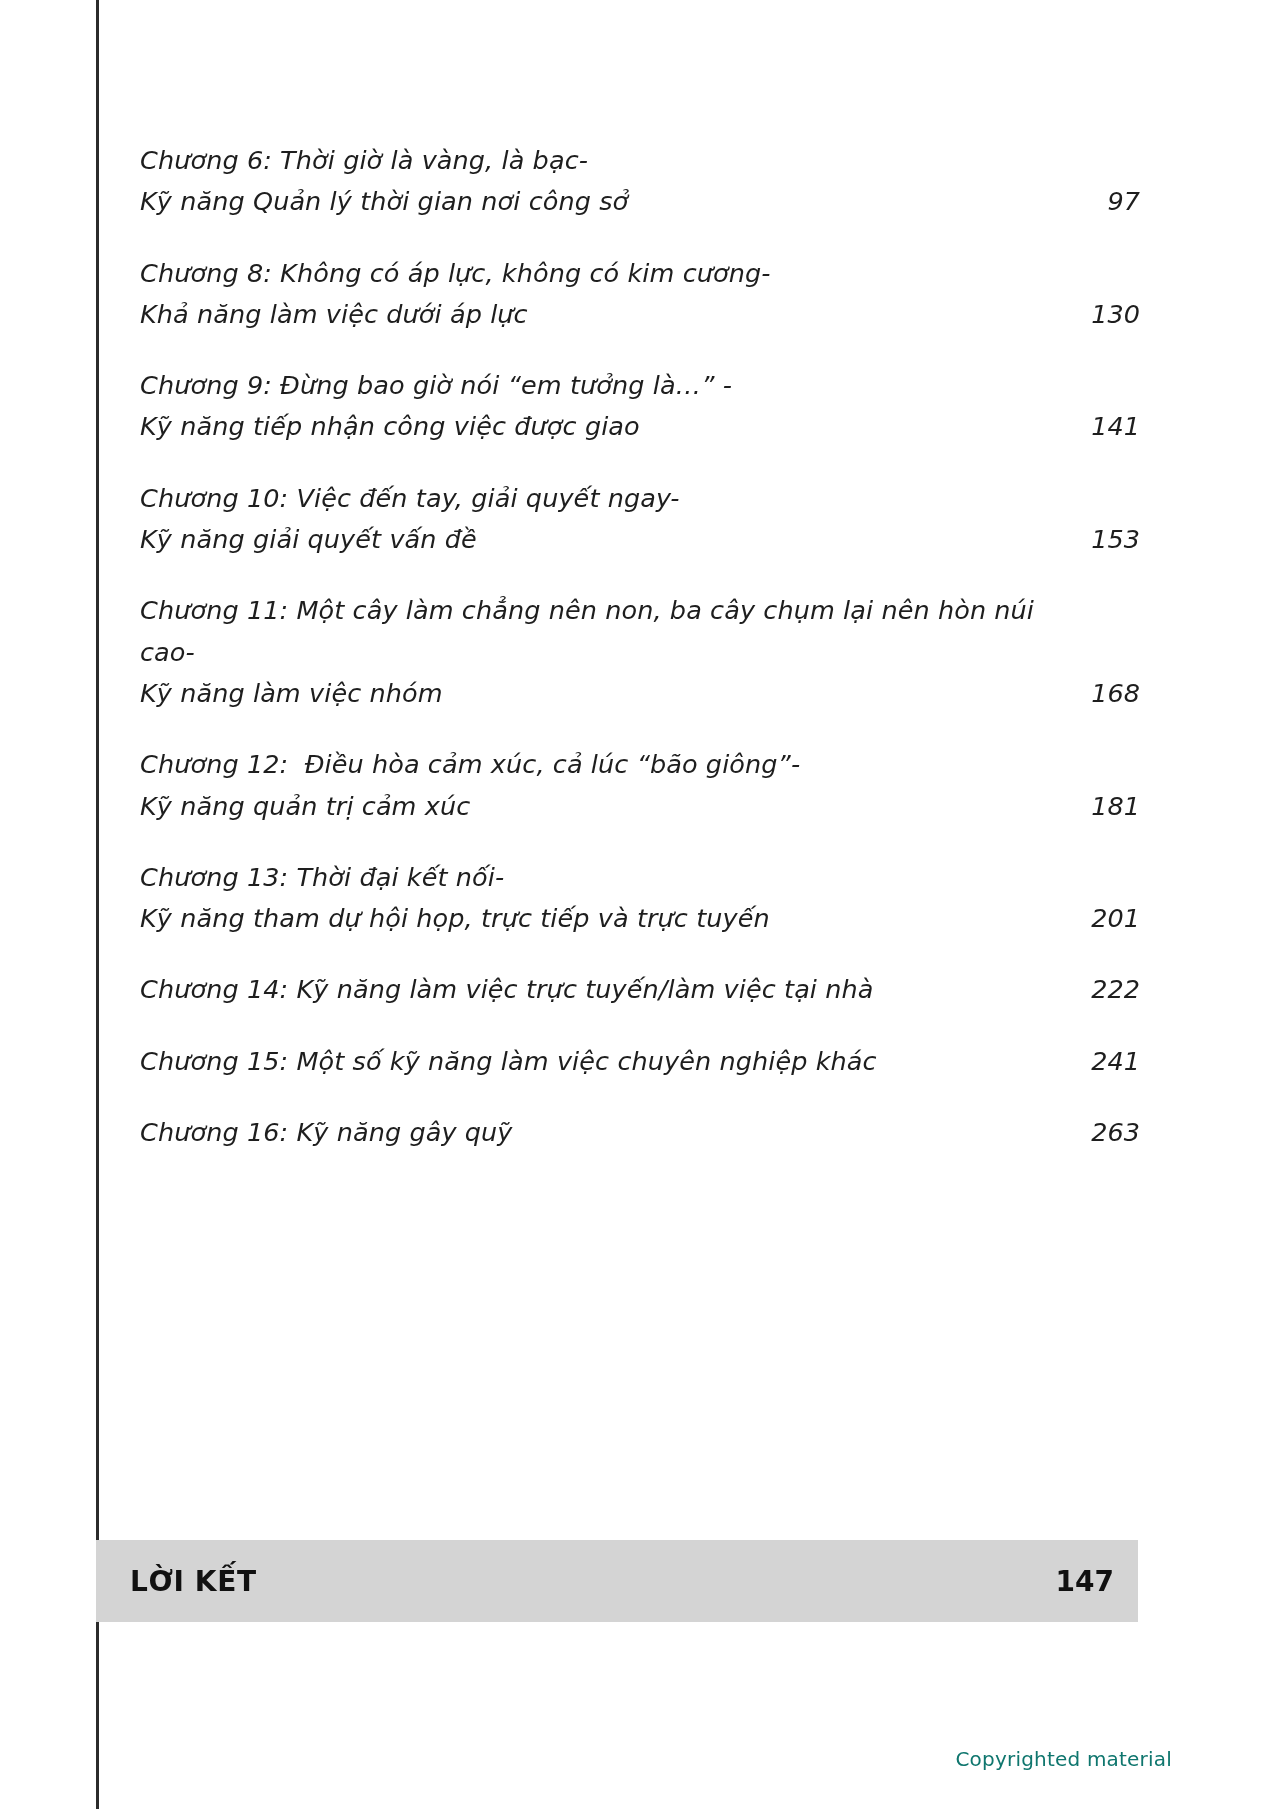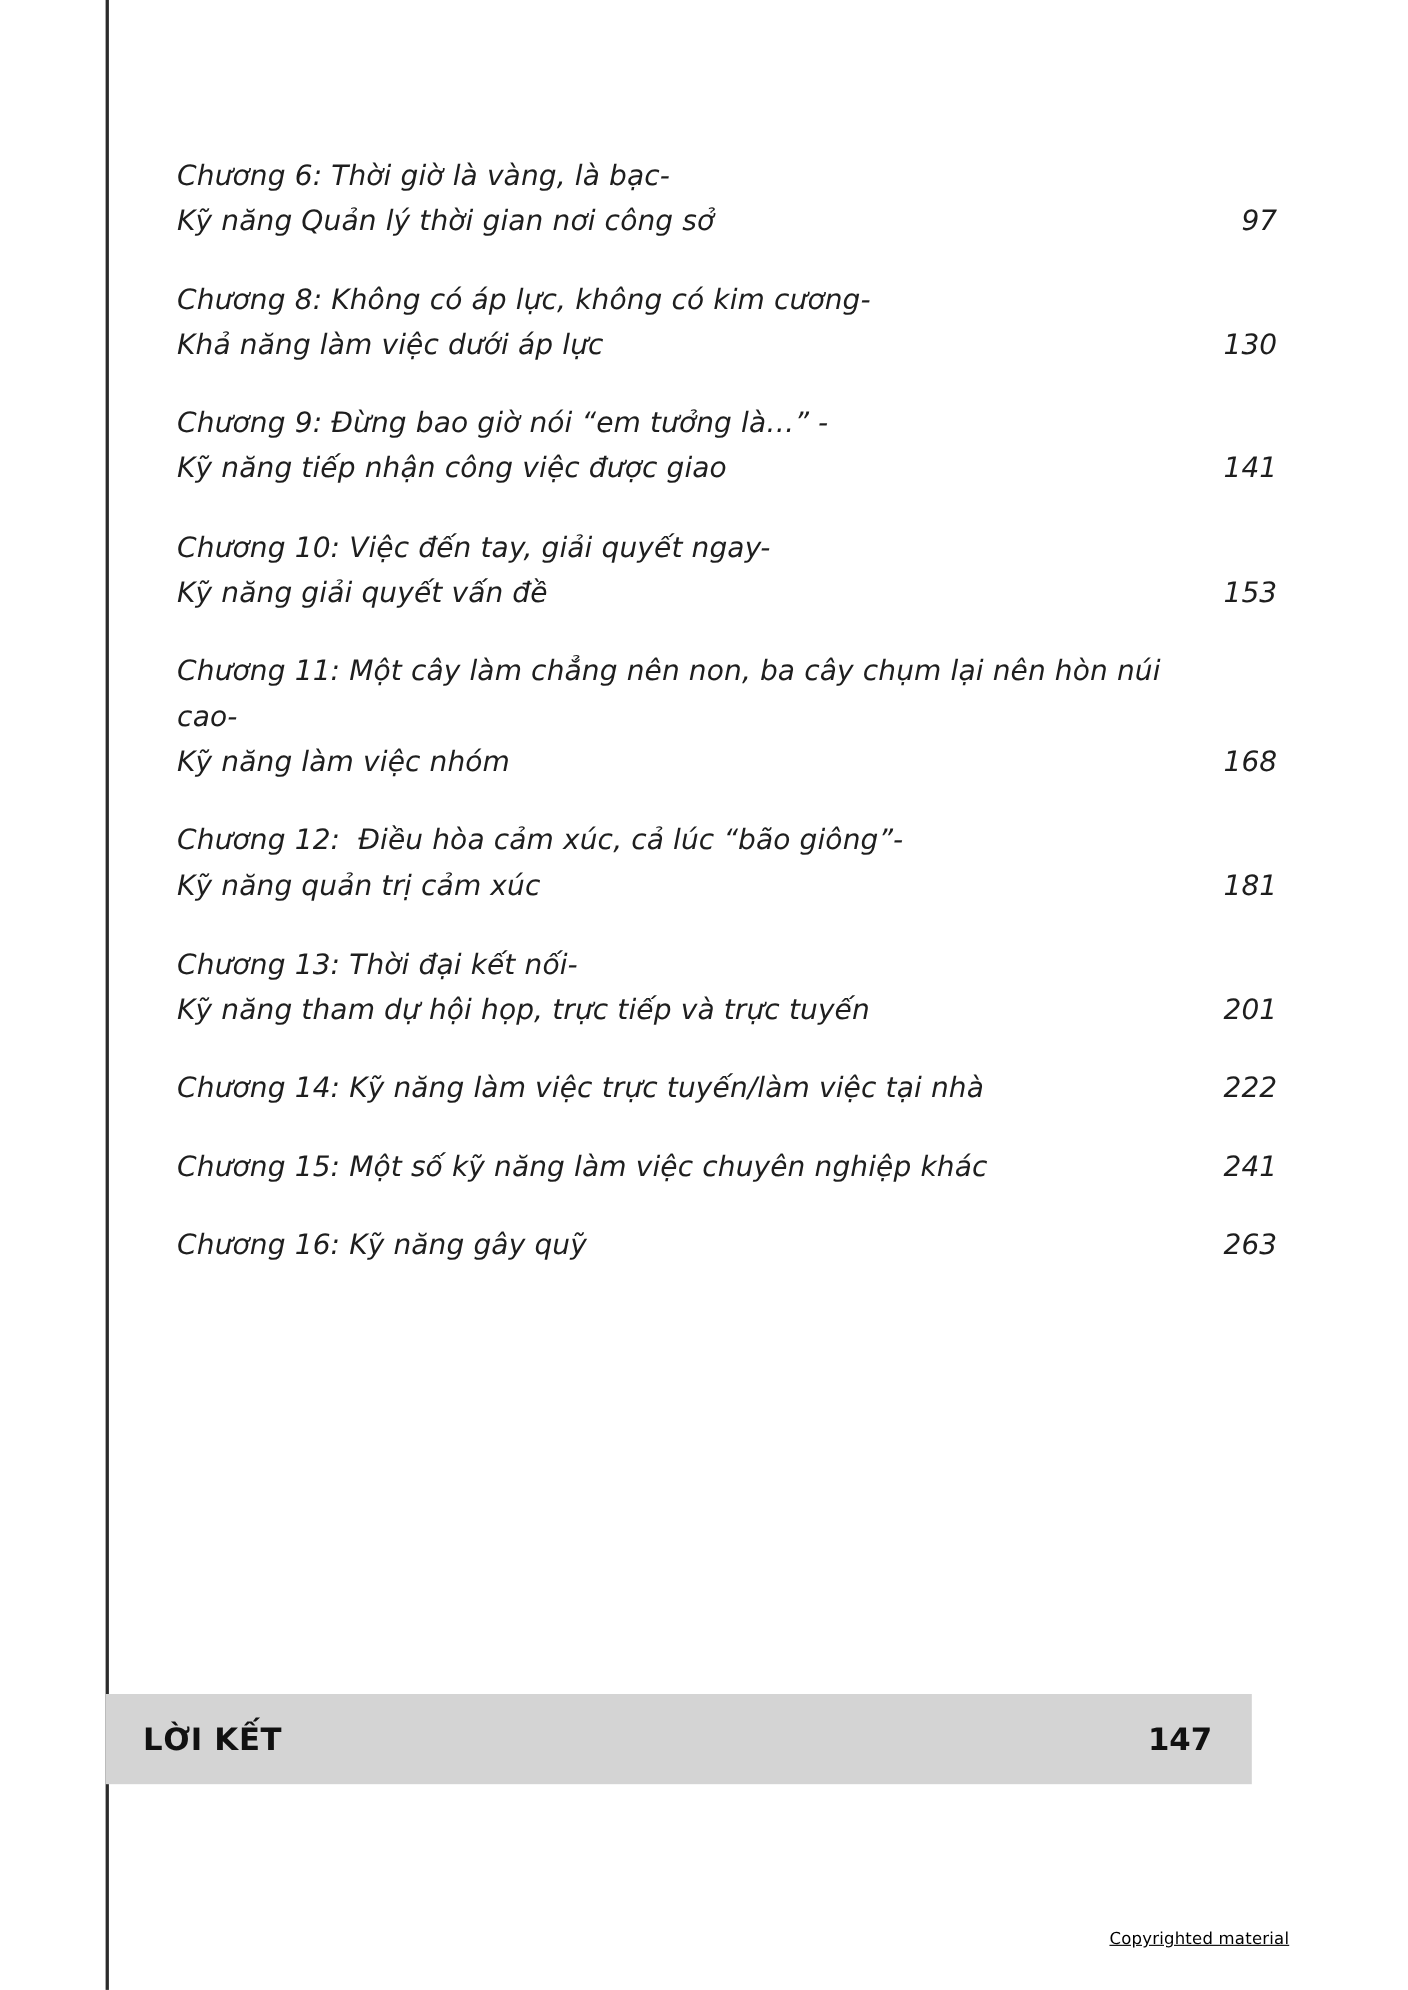--- a/index.html
+++ b/index.html
@@ -41,21 +41,20 @@
     width: 3px;
     height: 1809px;
     background: #2b2b2b;
   }
 
   .toc {
     position: absolute;
     left: 140px;
     top: 140px;
     width: 1000px;
-    margin-left: 21px;
   }
 
   .entry {
     display: flex;
     align-items: flex-start;
     justify-content: space-between;
     margin-bottom: 30px;
   }
   .entry .lines {
     flex: 1 1 auto;
@@ -87,42 +86,41 @@
     position: absolute;
     left: 96px;
     top: 1540px;
     width: 1042px;
     height: 82px;
     background: #d4d4d4;
     display: flex;
     align-items: center;
     justify-content: space-between;
     box-sizing: border-box;
-    padding: 0 36px 0 34px;
+    padding: 0 24px 0 34px;
   }
   .epilogue .title {
     font-size: 28px;
     font-weight: bold;
     letter-spacing: 0.6px;
     color: #111111;
   }
   .epilogue .num {
     font-size: 28px;
     font-weight: bold;
     color: #111111;
   }
 
   .copyright {
     position: absolute;
     right: 108px;
     bottom: 38px;
-    font-size: 15px;
-    color: #000000;
+    font-size: 20px;
+    color: #0f766e;
     letter-spacing: 0.2px;
-    text-decoration: underline;
   }
 </style>
 </head>
 <body>
 
 <div class="page">
 
   <div class="spine"></div>
   <div class="spine-edge"></div>
 

